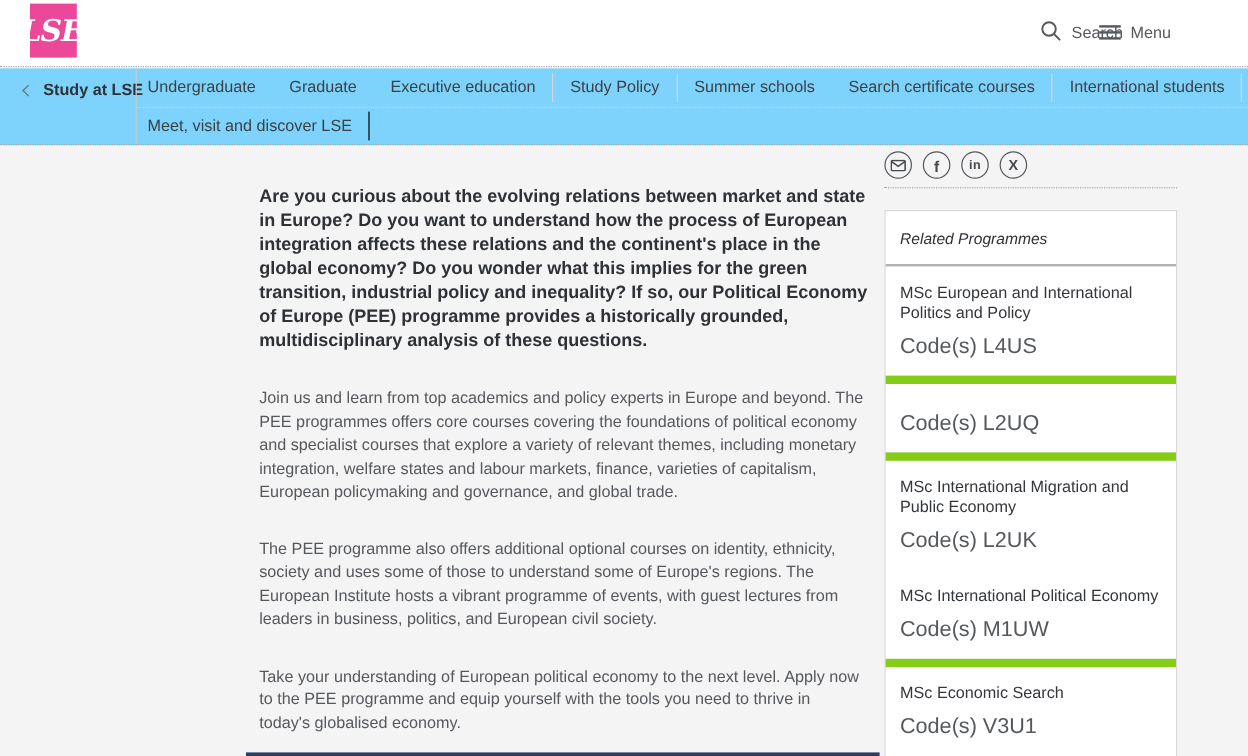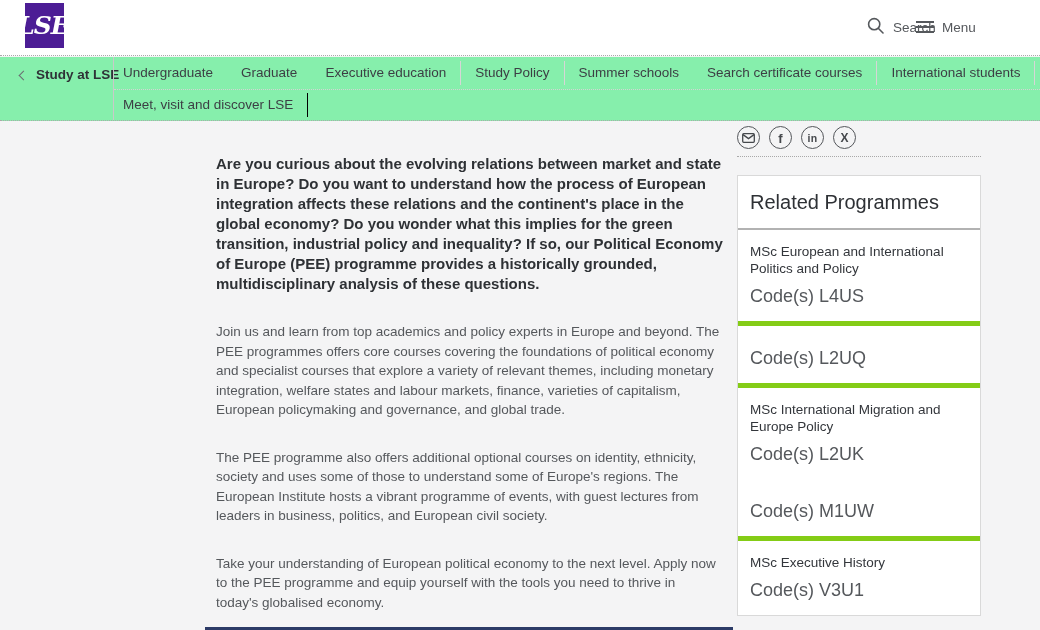--- a/index.html
+++ b/index.html
@@ -12,21 +12,21 @@
     color: #33363b;
   }
 
   
   .topbar {
     position: absolute; top: 0; left: 0; width: 1040px; height: 56px;
     background: #fff; border-bottom: 1px dotted #a9a9a9;
   }
   .logo-box {
     position: absolute; left: 25px; top: 3px; width: 39px; height: 45px;
-    background: #4c1d95; color: #fff; display: flex; align-items: center; justify-content: center;
+    background: #ec4899; color: #fff; display: flex; align-items: center; justify-content: center;
     font-family: "DejaVu Serif", serif; font-style: italic; font-weight: bold; font-size: 25px;
     letter-spacing: -1px; padding-right: 3px;
   }
   .wordmark {
     position: absolute; left: 73px; top: 8px;
     font-size: 7.5px; font-weight: bold; color: #3b3d41;
     letter-spacing: 0.7px; line-height: 12px; text-transform: uppercase;
   }
   .wordmark .sq { display: inline-block; width: 7px; height: 7px; background: #e5261f; margin-left: 4px; vertical-align: -1px; }
   .hd-btn {
@@ -34,21 +34,21 @@
     color: #55585c; font-size: 13.5px; height: 26px; cursor: pointer;
   }
   .hd-search { left: 867px; }
   .hd-menu { left: 916px; }
   .burger { display: flex; flex-direction: column; gap: 3px; width: 18px; }
   .burger i { display: block; height: 2px; background: #55585c; }
 
   
   .navbar {
     position: absolute; top: 57px; left: 0; width: 1040px; height: 64px;
-    background: #86efac; border-bottom: 1px dotted #a9a9a9;
+    background: #7dd3fc; border-bottom: 1px dotted #a9a9a9;
   }
   .back-link {
     position: absolute; left: 20px; top: 10px; display: flex; align-items: center; gap: 9px;
     font-size: 13.5px; font-weight: bold; color: #2f3237; cursor: pointer;
   }
   .chev-left {
     width: 7px; height: 7px; border-left: 1.5px solid #6a6d71; border-bottom: 1.5px solid #6a6d71;
     transform: rotate(45deg); margin-top: 1px;
   }
   .nav-vsep { position: absolute; left: 113px; top: 0; bottom: 0; width: 1px; background: #c9c9c9; }
@@ -87,23 +87,23 @@
   .icon-circle {
     width: 23px; height: 23px; border: 1.5px solid #53565a; border-radius: 50%;
     display: flex; align-items: center; justify-content: center;
     color: #45484c; cursor: pointer; background: transparent; flex: none;
   }
   .glyph-f  { font-size: 13px; font-weight: bold; margin-top: 1px; }
   .glyph-in { font-size: 10.5px; font-weight: bold; letter-spacing: 0.3px; }
   .glyph-x  { font-size: 12px; font-weight: bold; }
 
   .rp-box { margin-top: 18px; background: #fff; border: 1px solid #d9d9d9; }
-  .rp-title { padding: 15px 12px 0; font-size: 20px; color: #2e3135; }
+  .rp-title { padding: 15px 12px 0; font-size: 13px; color: #2e3135; font-style: italic; }
   .rp-underline { height: 2px; background: #b2b2b2; margin-top: 14px; }
-  .prog-item { padding: 13px 12px 14px; border-bottom: 5px solid #84cc16; cursor: pointer; }
+  .prog-item { padding: 13px 12px 14px; border-bottom: 7px solid #84cc16; cursor: pointer; }
   .prog-list .prog-item:nth-child(3),
   .prog-list .prog-item:nth-child(5) { border-bottom: none; }
   .prog-title { font-size: 13.5px; line-height: 17px; color: #33363b; }
   .prog-code { margin-top: 9px; font-size: 18px; color: #55585c; }
 </style>
 </head>
 <body>
 
 <div class="topbar">
   <div class="logo-box">
@@ -198,28 +198,29 @@
         <div class="prog-item">
           <div class="prog-title">MSc European and International Politics and Policy</div>
           <div class="prog-code">Code(s) L4US</div>
         </div>
 
         <div class="prog-item">
           <div class="prog-code">Code(s) L2UQ</div>
         </div>
 
         <div class="prog-item">
-          <div class="prog-title">MSc International Migration and Europe Policy</div>
+          <div class="prog-title">MSc International Migration and Public Economy</div>
           <div class="prog-code">Code(s) L2UK</div>
         </div>
 
         <div class="prog-item">
+          <div class="prog-title">MSc International Political Economy</div>
           <div class="prog-code">Code(s) M1UW</div>
         </div>
 
         <div class="prog-item">
-          <div class="prog-title">MSc Executive History</div>
+          <div class="prog-title">MSc Economic Search</div>
           <div class="prog-code">Code(s) V3U1</div>
         </div>
 
     </div>
   </div>
 </div>
 
 </body></html>

